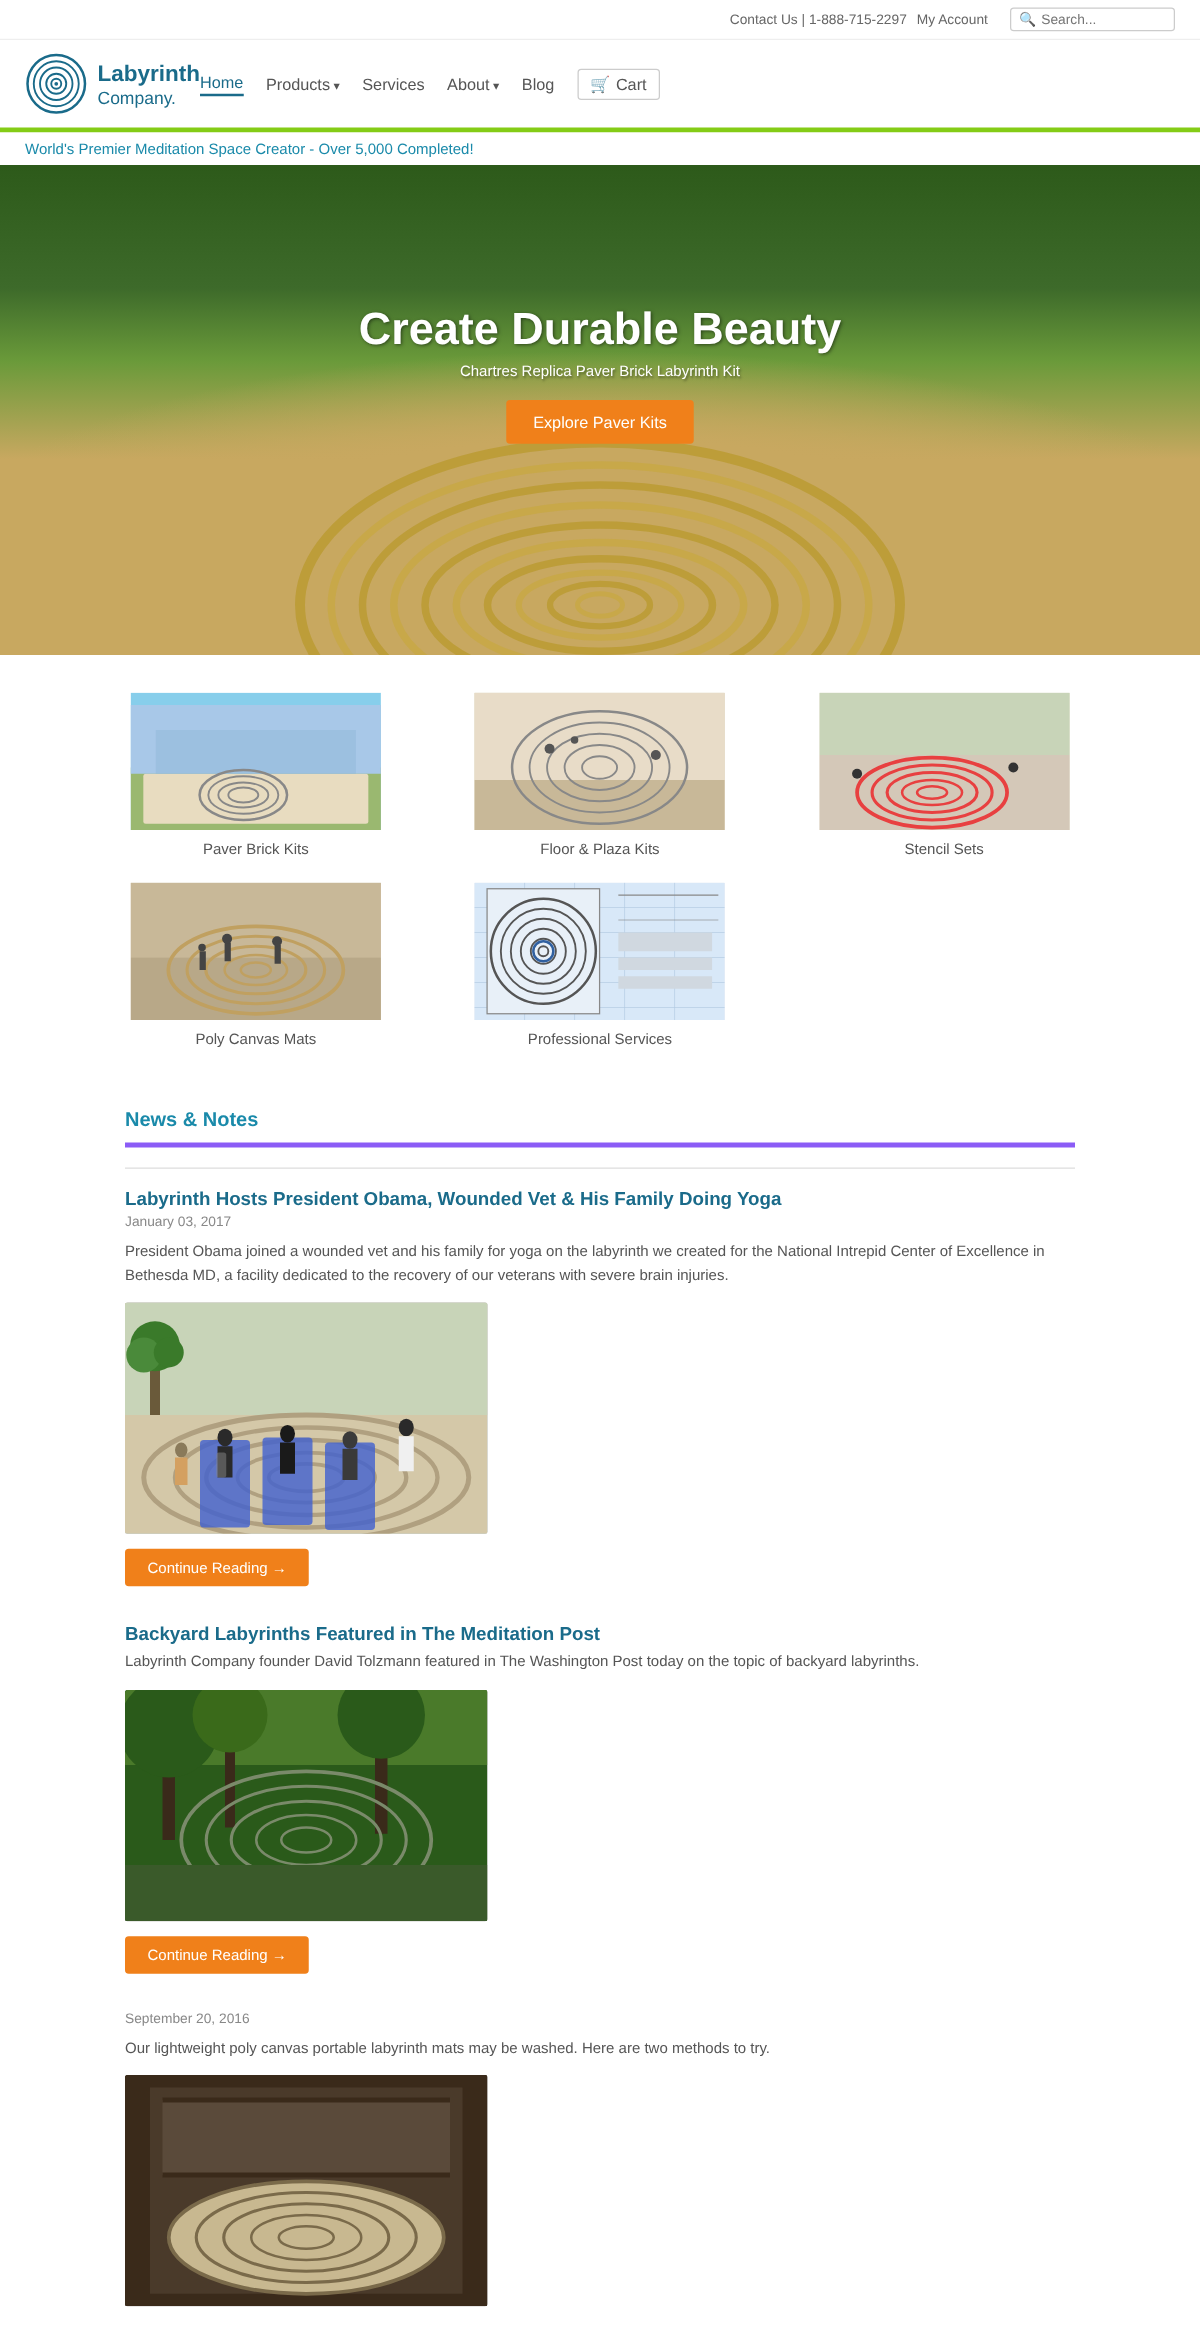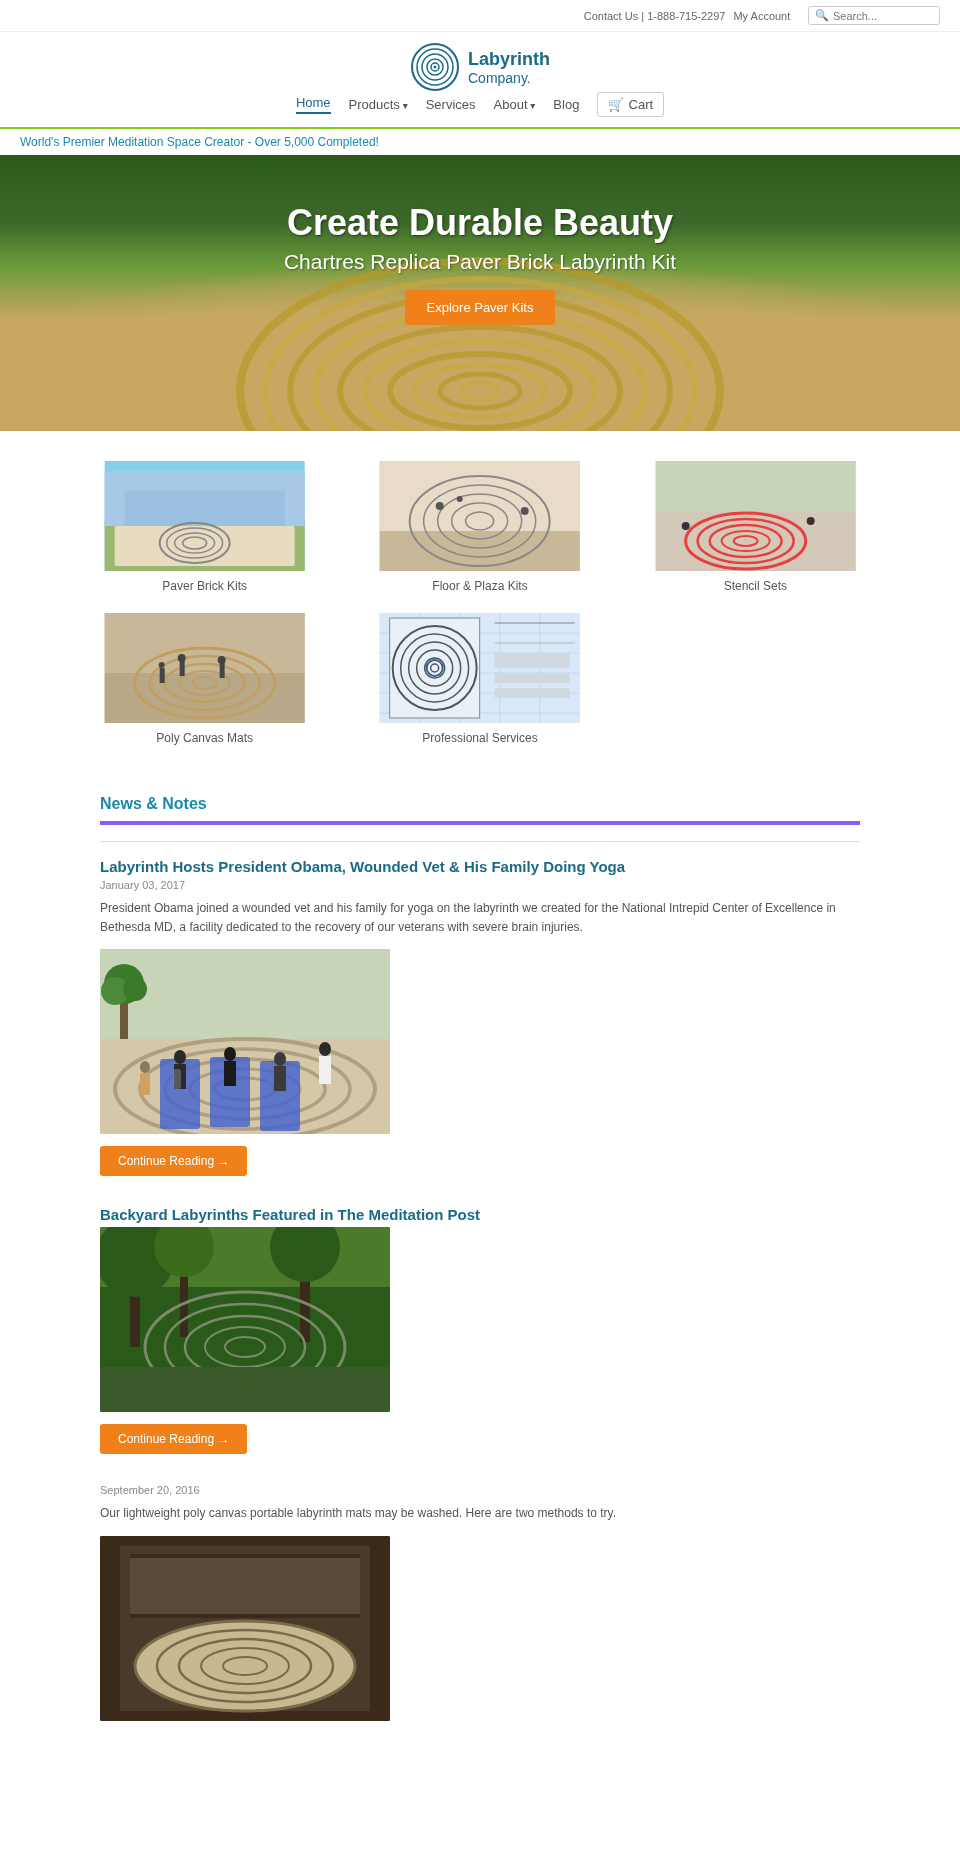--- a/index.html
+++ b/index.html
@@ -27,24 +27,23 @@
     }
     .top-bar .search-box input {
       border: none; outline: none; font-size: 11px; width: 100px; color: #999;
     }
     .search-icon-small { color: #999; font-size: 11px; margin-right: 4px; }
 
     
     .header {
       display: flex;
       align-items: center;
-      justify-content: flex-end;
+      justify-content: flex-start;
       padding: 10px 20px;
-      border-bottom: 2px solid #84cc16;
-      flex-direction: column;
+      border-bottom: 4px solid #84cc16;
     }
     .logo {
       display: flex;
       align-items: center;
       gap: 8px;
     }
     .logo-circle {
       width: 50px;
       height: 50px;
     }
@@ -67,21 +66,21 @@
     .tagline {
       background: #fff;
       padding: 6px 20px;
       font-size: 12px;
       color: #1a8aaa;
     }
 
     
     .hero {
       width: 100%;
-      height: 276px;
+      height: 392px;
       position: relative;
       overflow: hidden;
       background: linear-gradient(180deg, #5a8a3a 0%, #4a7a2a 30%, #c8a860 60%, #d4b870 80%, #c8a860 100%);
       display: flex;
       align-items: center;
       justify-content: center;
     }
     .hero-bg {
       position: absolute; inset: 0;
       background:
@@ -97,21 +96,21 @@
       width: 500px;
       height: 260px;
     }
     .hero-text {
       position: relative;
       z-index: 2;
       text-align: center;
       margin-top: -60px;
     }
     .hero-title { font-size: 36px; color: #fff; font-weight: bold; text-shadow: 1px 1px 3px rgba(0,0,0,0.5); margin-bottom: 6px; }
-    .hero-subtitle { font-size: 21px; color: #fff; text-shadow: 1px 1px 2px rgba(0,0,0,0.4); margin-bottom: 16px; }
+    .hero-subtitle { font-size: 12px; color: #fff; text-shadow: 1px 1px 2px rgba(0,0,0,0.4); margin-bottom: 16px; }
     .hero-btn {
       background: #f0801a; color: #fff; border: none; border-radius: 3px;
       padding: 10px 22px; font-size: 13px; cursor: pointer;
     }
 
     
     .product-grid {
       padding: 30px 82px;
       display: grid;
       grid-template-columns: repeat(3, 1fr);
@@ -384,20 +383,21 @@
 
         <ellipse cx="45" cy="118" rx="5" ry="6" fill="#8a7a5a"></ellipse>
         <rect x="40" y="124" width="10" height="22" fill="#d4a060"></rect>
       </svg>
     </div>
     <button class="read-more-btn">Continue Reading →</button>
   </div>
 
   <div class="news-article">
     <div class="news-title">Backyard Labyrinths Featured in The Meditation Post</div>
+    <div class="news-body">Labyrinth Company founder David Tolzmann featured in The Washington Post today on the topic of backyard labyrinths.</div>
     <div class="news-img">
       <svg width="100%" height="185" viewBox="0 0 290 185">
         <rect width="290" height="185" fill="#2a5a1a"></rect>
 
         <rect x="0" y="0" width="290" height="60" fill="#4a7a2a"></rect>
 
         <rect x="30" y="0" width="10" height="120" fill="#3a2a1a"></rect>
         <circle cx="35" cy="30" r="40" fill="#2a5a1a"></circle>
         <rect x="80" y="10" width="8" height="100" fill="#3a2a1a"></rect>
         <circle cx="84" cy="20" r="30" fill="#3a6a1a"></circle>

